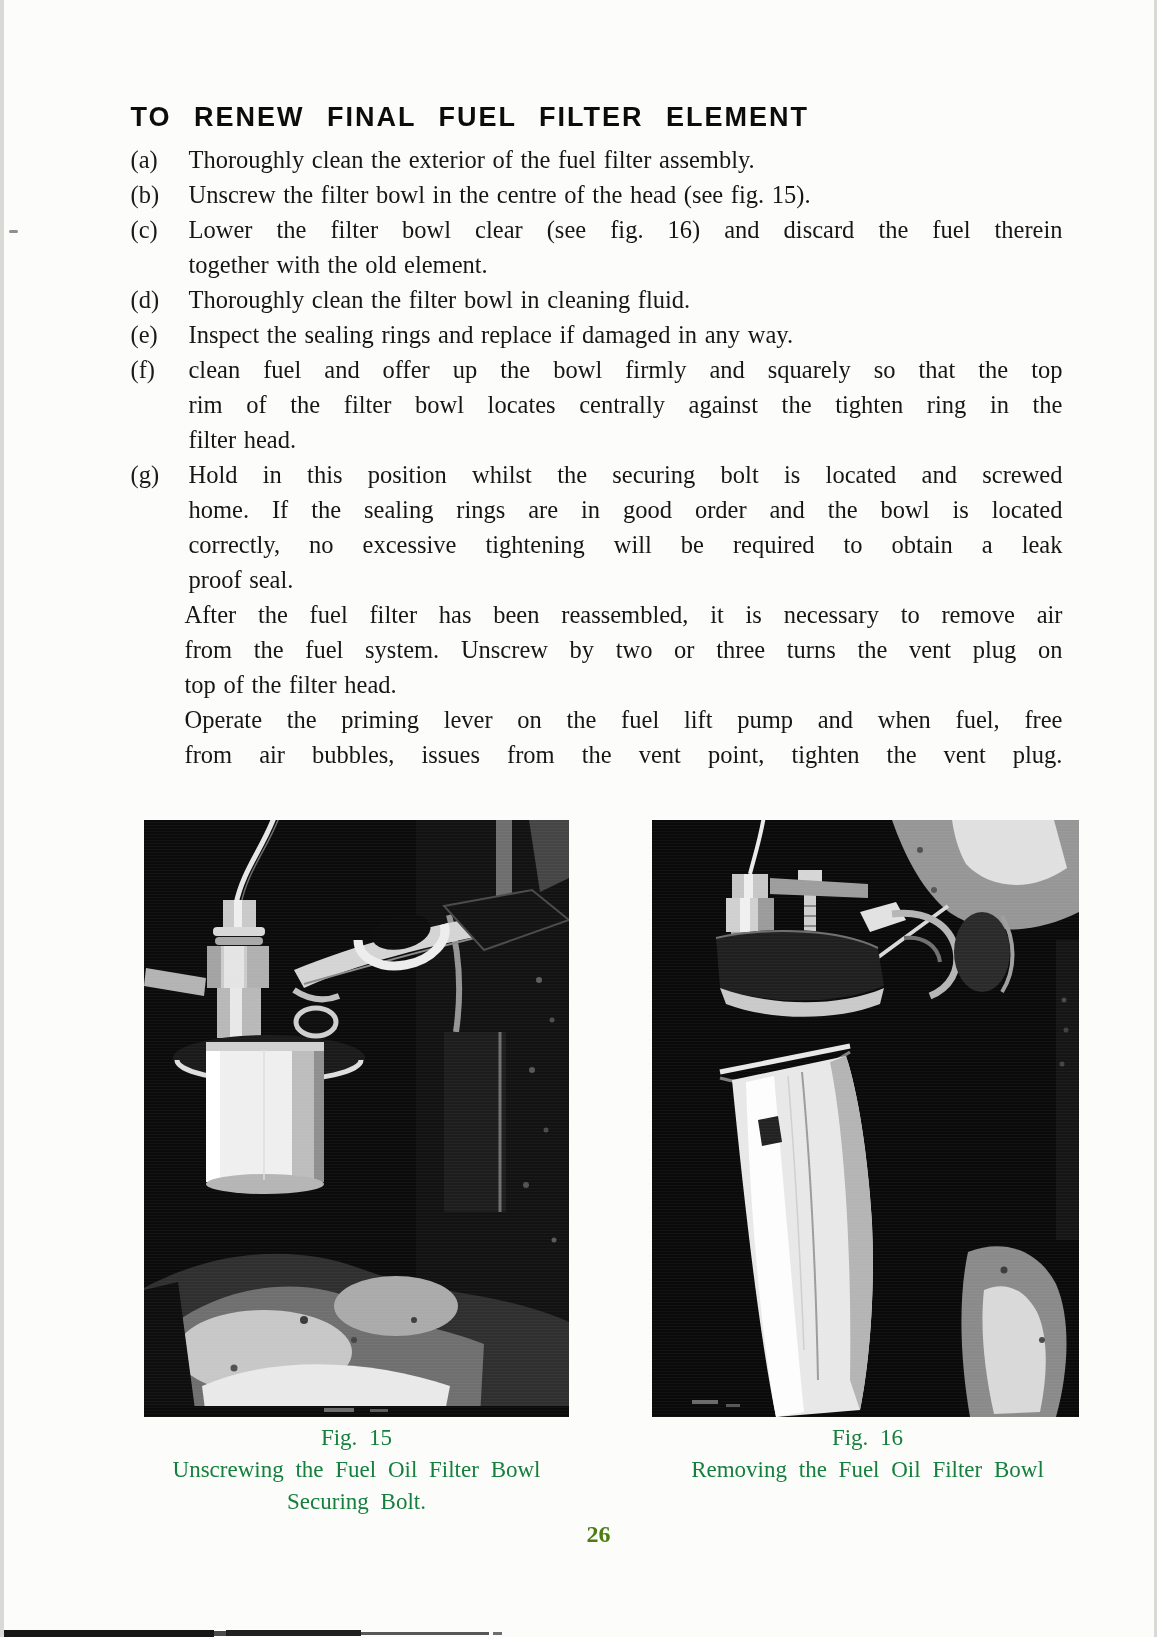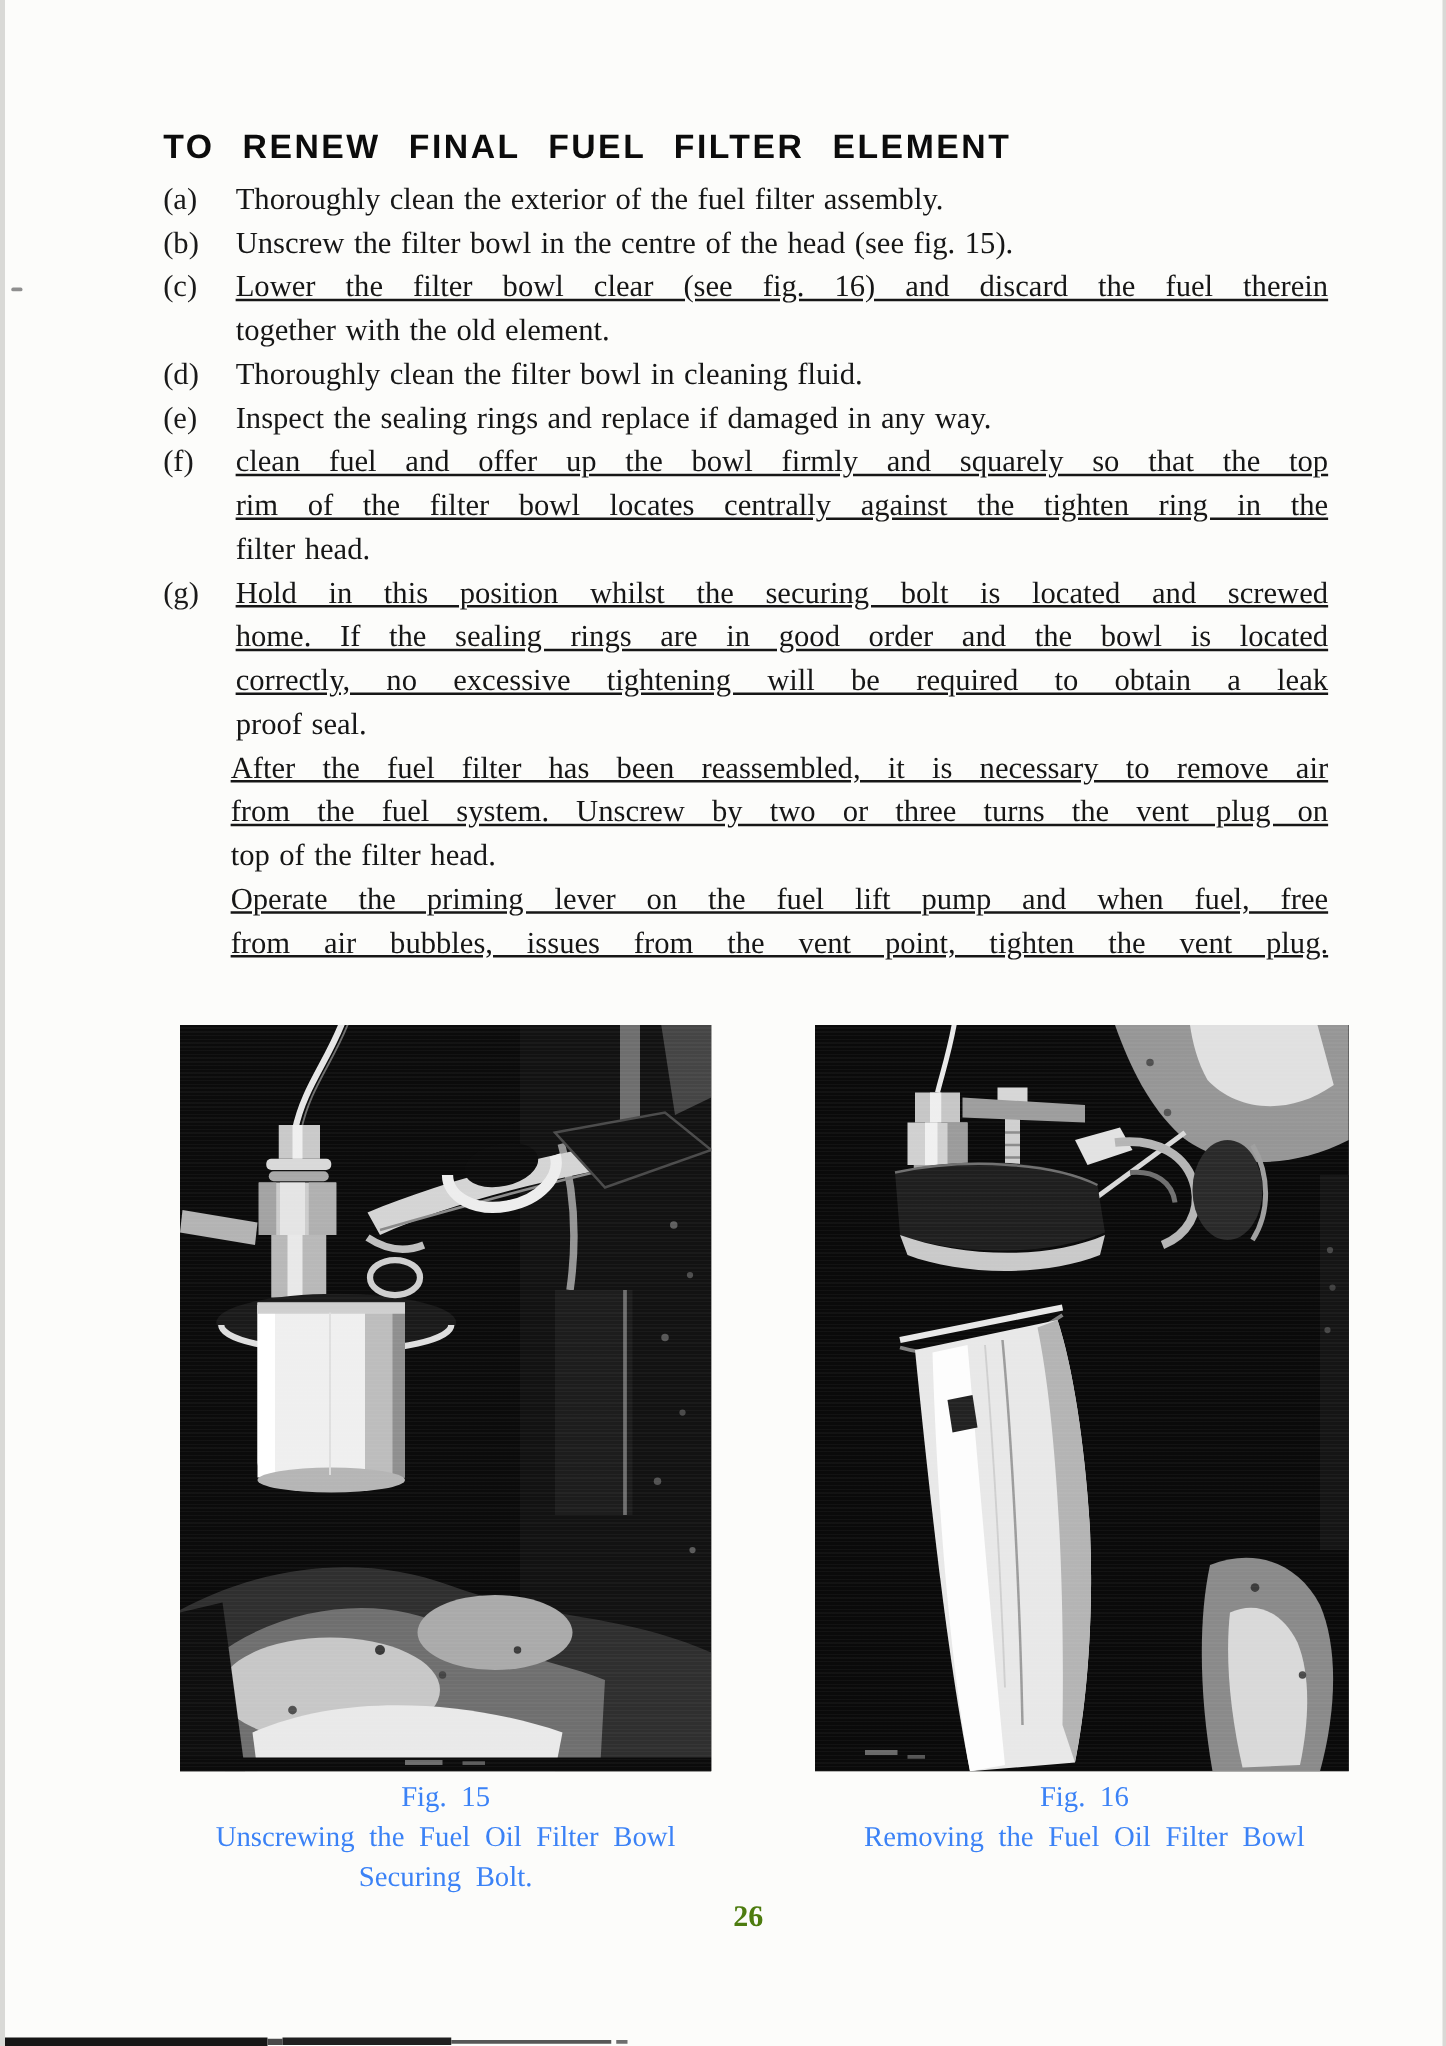--- a/index.html
+++ b/index.html
@@ -13,33 +13,33 @@
     font-family:"Liberation Sans", sans-serif; font-weight:700;
     font-size:27px; letter-spacing:2px; word-spacing:13px; color:#0c0c0c;
     white-space:nowrap;
   }
   .textblock { position:absolute; left:127px; top:142px; width:932px; }
   .item { display:flex; }
   .item .lbl { flex:0 0 58px; font-size:24.5px; line-height:35px; color:#1a1a1a; }
   .item .lines, .para { flex:1; min-width:0; }
   .para { margin-left:54px; }
   .tline { font-size:24.5px; line-height:35px; word-spacing:1.5px; white-space:normal; }
-  .jl { text-align:justify; text-align-last:justify;text-decoration:underline; }
+  .jl { text-align:justify; text-align-last:justify; }
   .photo { position:absolute; top:820px; height:597px; background:#0a0a0a; }
   .photo.p1 { left:140px; width:425px; }
   .photo.p2 { left:648px; width:427px; }
   .photo svg { display:block; width:100%; height:100%; }
   .photo::after {
     content:""; position:absolute; inset:0; pointer-events:none;
     background:repeating-linear-gradient(0deg, rgba(255,255,255,0.035) 0 1px, rgba(0,0,0,0) 1px 3px);
   }
   .caption { position:absolute; top:1422px; text-align:center; }
   .caption.c1 { left:127px; width:452px; }
   .caption.c2 { left:640px; width:448px; }
-  .capline { font-size:23px; line-height:32px; word-spacing:6px; color:#3b82f6; }
+  .capline { font-size:23px; line-height:32px; word-spacing:6px; color:#15803d; }
   .pagenum {
     position:absolute; left:583px; top:1521px;
     font-weight:700; font-size:24px; color:#4d7c0f;
   }
   .bbar { position:absolute; }
   .bb1 { left:0;   top:1630px; width:210px; height:7px; background:#161616; }
   .bb2 { left:210px; top:1631px; width:12px;  height:5px; background:#4a4a4a; }
   .bb3 { left:222px; top:1630px; width:135px; height:6px; background:#202020; }
   .bb4 { left:357px; top:1632px; width:128px; height:3px; background:#575757; }
   .bb5 { left:489px; top:1632px; width:9px;   height:3px; background:#6e6e6e; }

